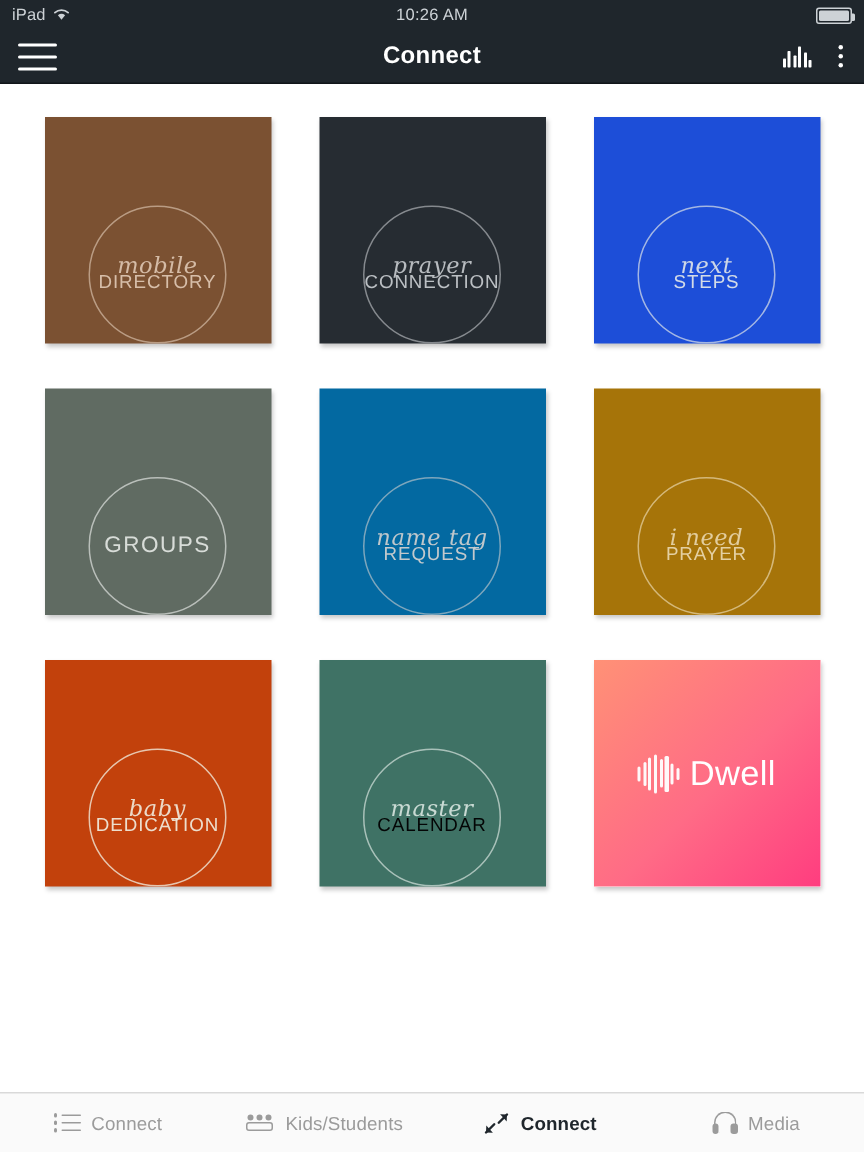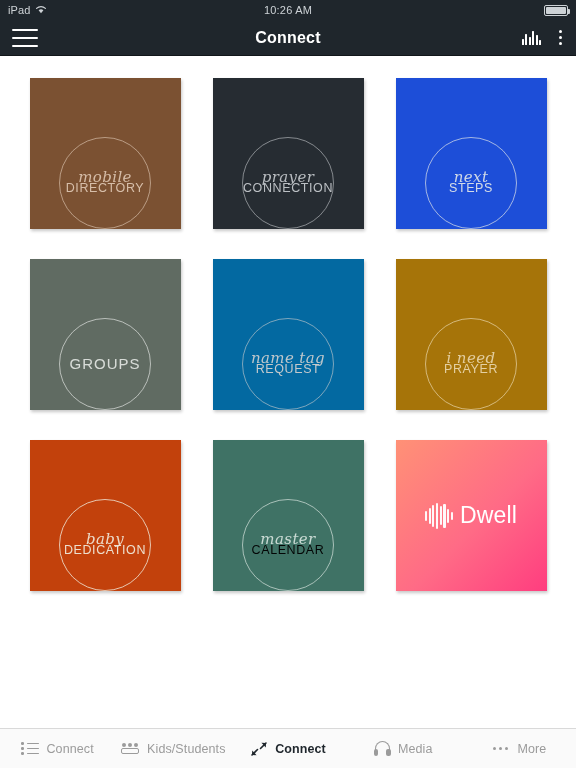--- a/index.html
+++ b/index.html
@@ -461,22 +461,14 @@
 
   <div class="tab">
     <span class="tab-icon icon-head">
       <span class="band"></span>
       <span class="ear-l"></span>
       <span class="ear-r"></span>
     </span>
     <span class="tab-label">Media</span>
   </div>
 
-  <div class="tab">
-    <span class="tab-icon icon-ellipsis">
-      <i></i>
-        <i></i>
-        <i></i>
-    </span>
-    <span class="tab-label">More</span>
-  </div>
 
 </div>
 
 </body></html>

